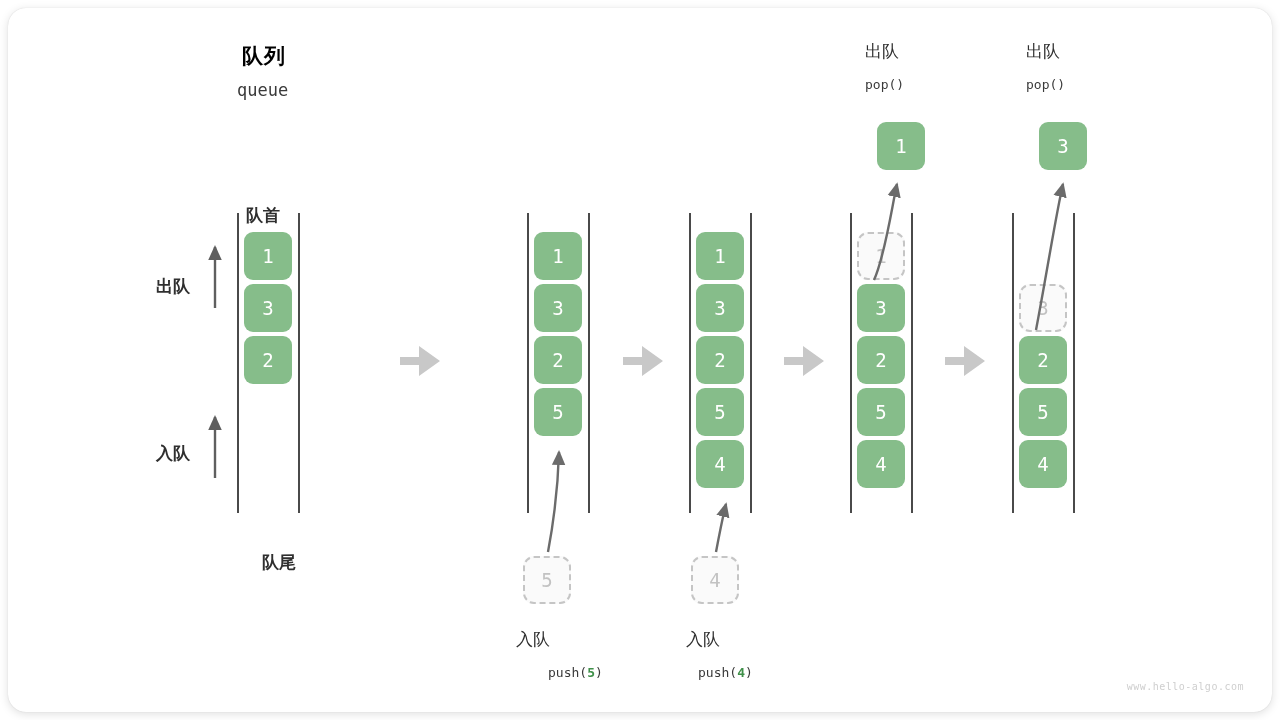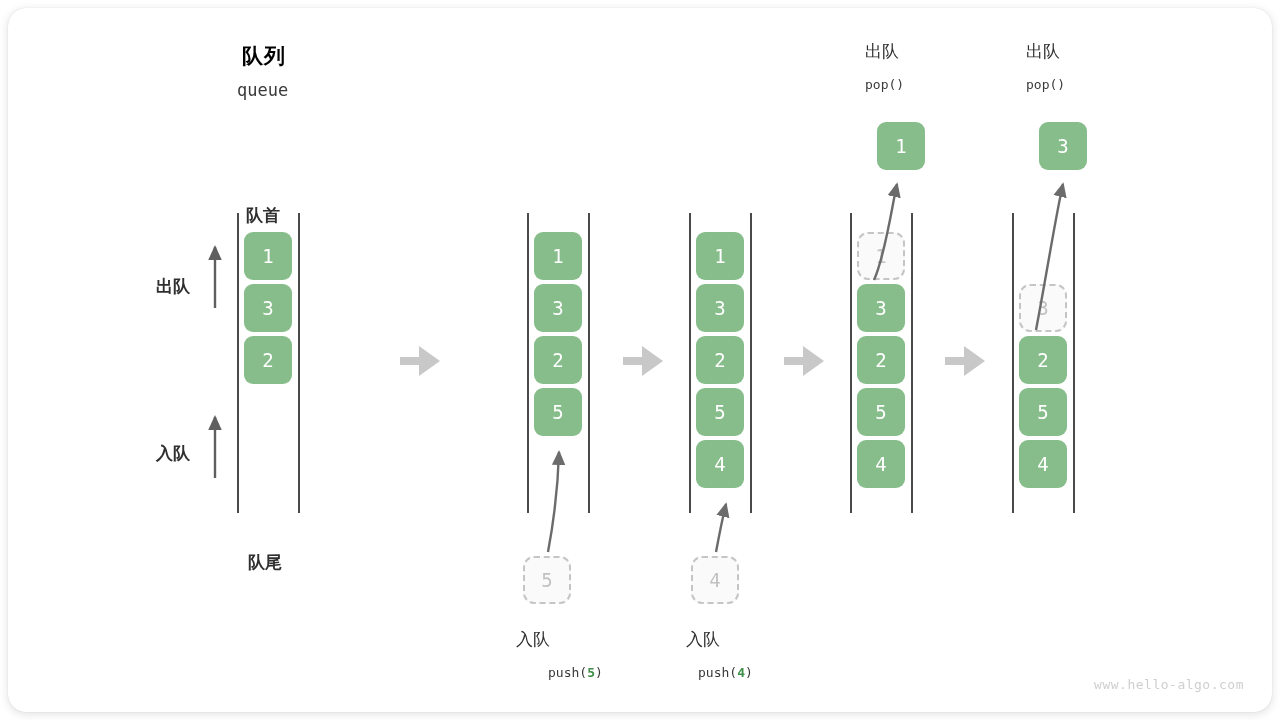--- a/index.html
+++ b/index.html
@@ -21,21 +21,21 @@
   .title-cn{font-size:21px;color:#000000;letter-spacing:1px;}
   .title-en{font-size:17px;}
   .hdr-cn{font-size:17px;}
   .edge-lbl{font-size:17px;}
   .op-cn{font-size:17px;font-weight:400;color:#2f2f2f;
          font-family:"DejaVu Sans","Liberation Sans",sans-serif;}
   .op-code{font-size:13px;}
   .accent{color:#3f9049;font-weight:700;}
 
   .watermark{
-    position:absolute;right:28px;bottom:20px;font-size:13px;color:#cfcfcf;
+    position:absolute;right:28px;bottom:20px;font-size:10px;color:#cfcfcf;
     font-family:"DejaVu Sans Mono","Liberation Mono",monospace;letter-spacing:.5px;
   }
 
   
   .rail{position:absolute;width:1.6px;background:#4a4a4a;}
 
   
   .cell{
     position:absolute;width:48px;height:48px;border-radius:9px;
     background:#86bd8a;color:#ffffff;
@@ -53,21 +53,21 @@
 </head>
 <body>
 
 <div id="card">
   <div class="stage">
 
     <div class="t cn title-cn" style="left:234px;top:34px;">队列</div>
     <div class="t mono title-en" style="left:229px;top:72px;">queue</div>
 
     <div class="t cn hdr-cn" style="left:238px;top:160px;margin-top:36px;">队首</div>
-    <div class="t cn hdr-cn" style="left:224px;top:543px;padding-left:16px;">队尾</div>
+    <div class="t cn hdr-cn" style="left:238px;top:543px;padding-left:16px;">队尾</div>
 
     <div class="t cn edge-lbl" style="left:148px;top:267px;">出队</div>
     <div class="t cn edge-lbl" style="left:148px;top:434px;">入队</div>
 
     <div class="t op-cn" style="left:857px;top:32px;">出队</div>
     <div class="t mono op-code" style="left:857px;top:69px;">pop()</div>
 
     <div class="t op-cn" style="left:1018px;top:32px;">出队</div>
     <div class="t mono op-code" style="left:1018px;top:69px;">pop()</div>
 

